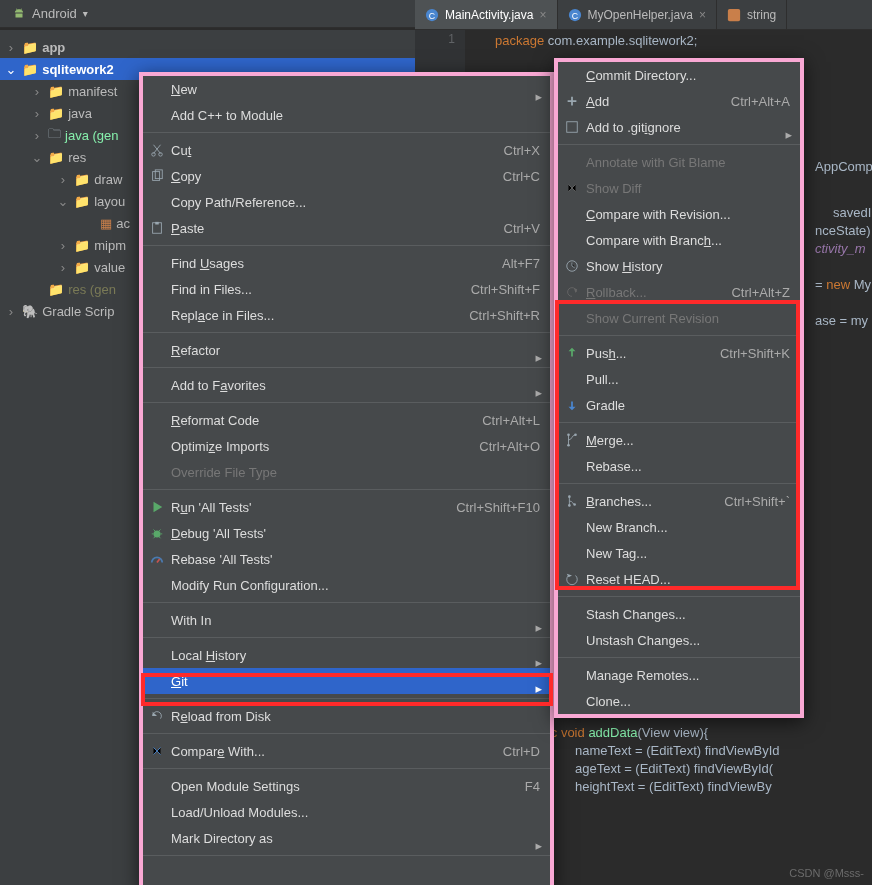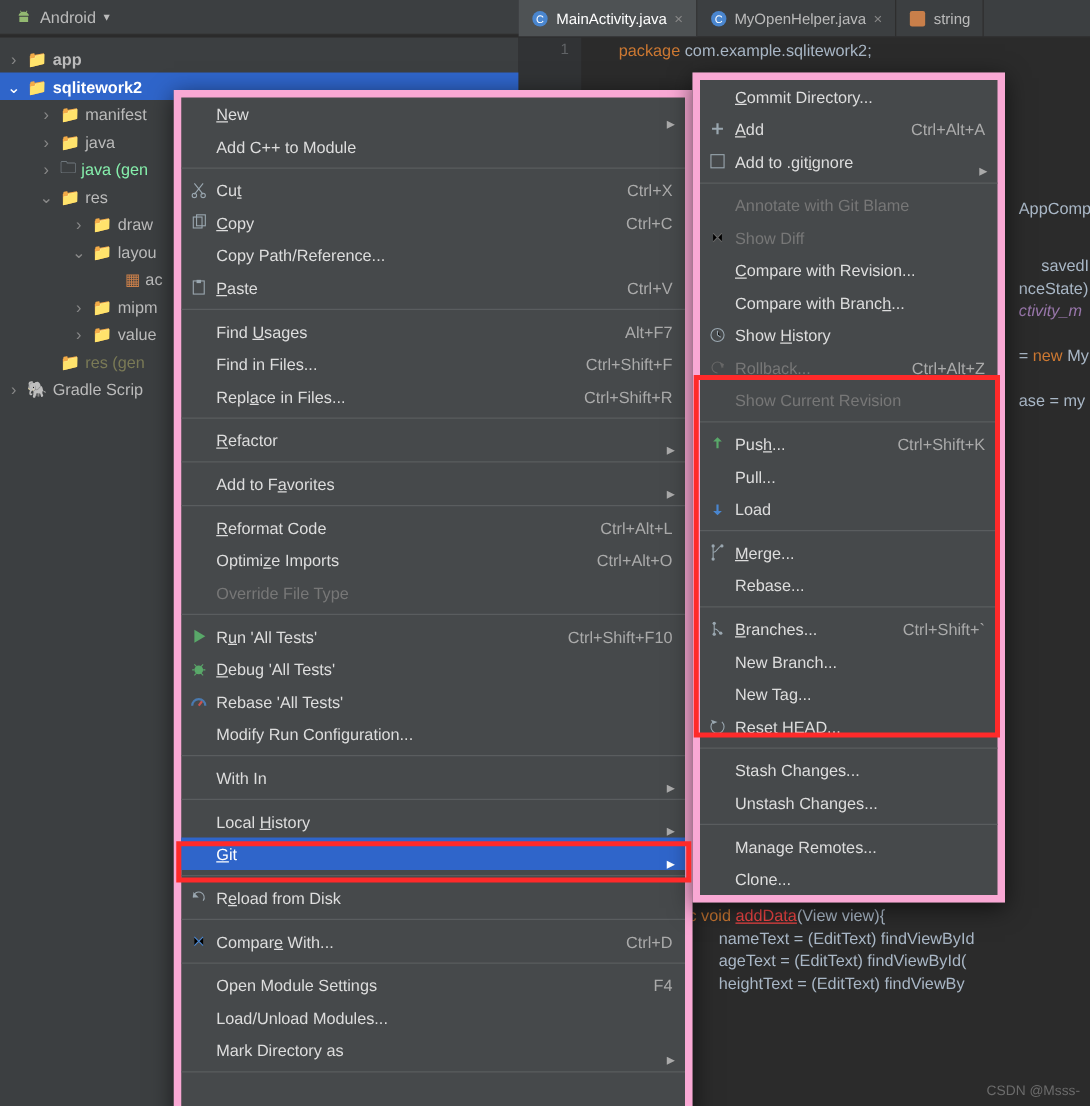--- a/index.html
+++ b/index.html
@@ -22,24 +22,24 @@
   .fldr-o { color:#c9a26b; }
   .mod { color:#9aa7b0; }
   .editor { left:415px; right:0; background:#2b2b2b; }
   .gutter { position:absolute; left:0; top:0; bottom:0; width:50px; background:#313335; color:#606366; }
   .gline { height:18px; text-align:right; padding-right:10px; font-size:12px; line-height:18px; }
   .code { position:absolute; left:60px; right:0; top:2px; font-family:"JetBrains Mono",Consolas,monospace; font-size:13px; line-height:18px; color:#a9b7c6; }
   .code .kw { color:#cc7832; }
   .code .comm-g { color:#629755; font-style:italic; }
   .code .ann { color:#8a653b; text-decoration:underline; }
   .code .box { background:#584f3e; padding:0 3px; }
-  .code .fn { color:#ef4444;text-decoration:underline; }
+  .code .fn { color:#86efac; }
   .code .sign { color:#a9b7c6; }
   .code .purple { color:#9876aa; font-style:italic; }
-  .menu { position:absolute; background:#46494b; box-shadow:0 4px 18px rgba(0,0,0,.6); border:6px solid #f9a8d4; z-index:10; }
+  .menu { position:absolute; background:#46494b; box-shadow:0 4px 18px rgba(0,0,0,.6); border:4px solid #f9a8d4; z-index:10; }
   .menu-item { display:flex; align-items:center; height:26px; padding:0 10px 0 28px; color:#ddd; cursor:pointer; position:relative; white-space:nowrap; }
   .menu-item.disabled { color:#777; cursor:default; }
   .menu-item.highlight { background:#2f65ca; color:#fff; }
   .menu-item .sc { margin-left:auto; padding-left:30px; color:#aaa; }
   .menu-item .tri::after { content:"▸"; position:absolute; right:8px; color:#aaa; }
   .menu-item.highlight .tri::after { color:#fff; }
   .menu-sep { height:1px; background:#5a5d5f; margin:4px 0; }
   .micon { position:absolute; left:6px; width:16px; height:16px; display:flex; align-items:center; justify-content:center; color:#999; }
   .redbox1 { position:absolute; border:4px solid #ff2a2a; pointer-events:none; z-index:20; }
   .redbox2 { position:absolute; border:4px solid #ff2a2a; pointer-events:none; z-index:20; }
@@ -421,21 +421,21 @@
       </div>
       <div class="menu-item">
         <span>Pull...</span>
       </div>
       <div class="menu-item">
         <span class="micon">
           <svg class="mini-svg" viewBox="0 0 16 16">
             <path fill="#4a86cf" d="M8 14l-4-4h3V4h2v6h3z"></path>
           </svg>
         </span>
-        <span>Load</span>
+        <span>Gradle</span>
       </div>
       <div class="menu-sep"></div>
       <div class="menu-item">
         <span class="micon">
           <svg class="mini-svg" viewBox="0 0 16 16">
             <path fill="none" stroke="#9aa7b0" d="M4 2v12M4 8c4 0 4-6 8-6"></path>
             <circle cx="4" cy="2" r="1.5" fill="#9aa7b0"></circle>
             <circle cx="4" cy="14" r="1.5" fill="#9aa7b0"></circle>
             <circle cx="12" cy="2" r="1.5" fill="#9aa7b0"></circle>
           </svg>

